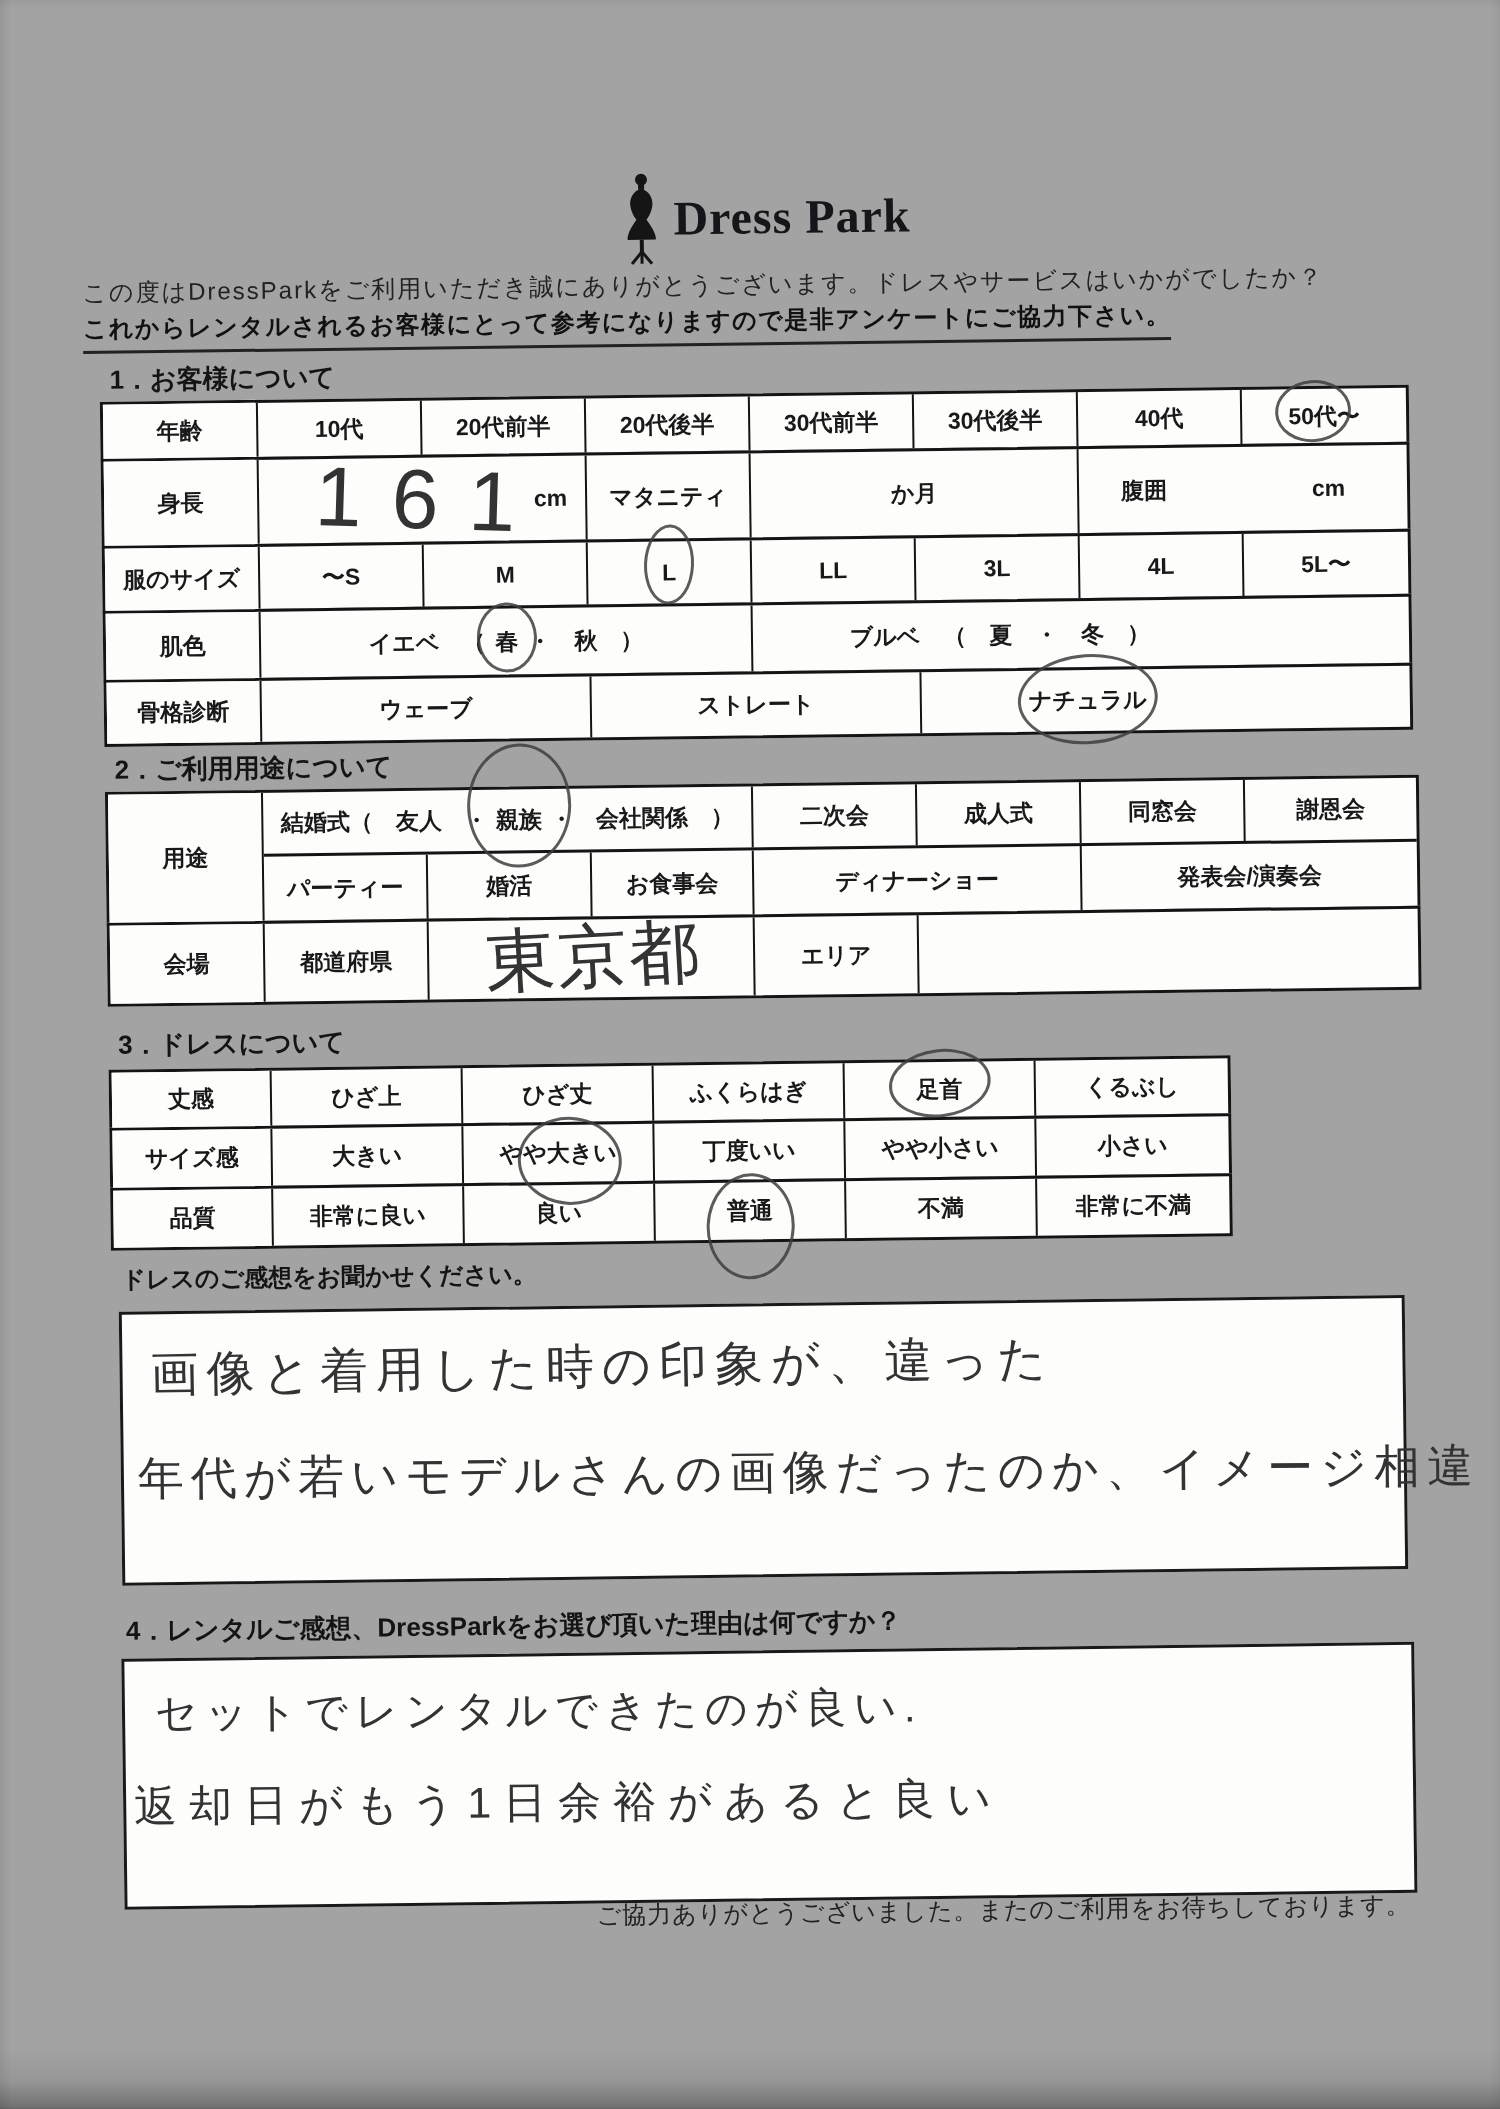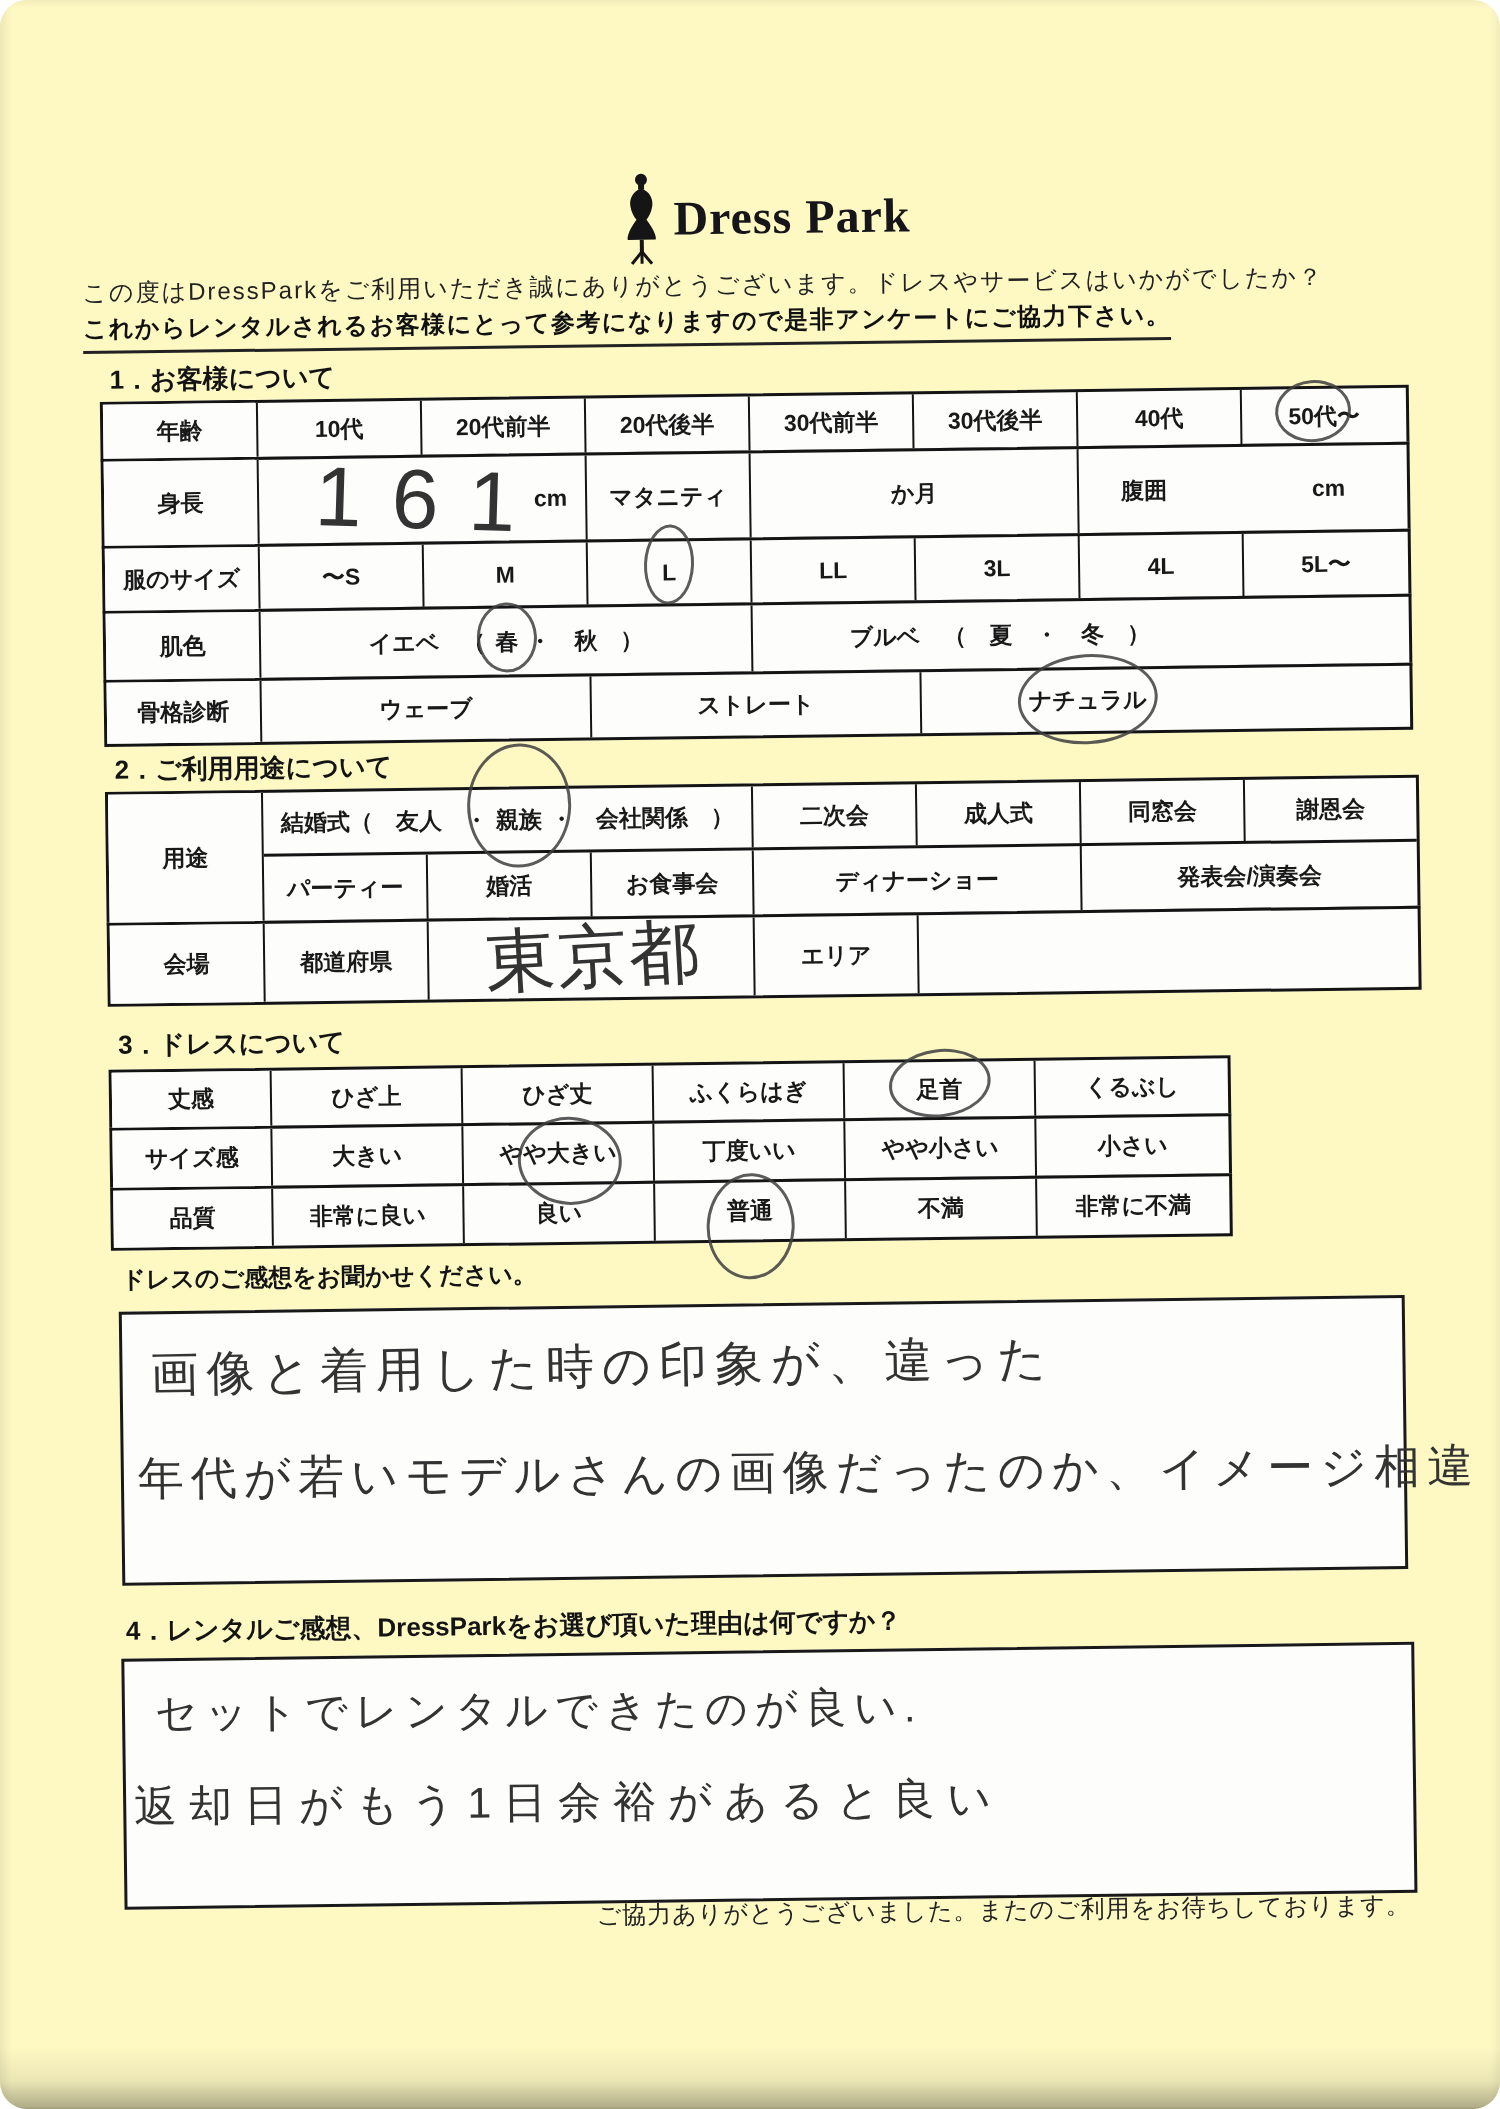--- a/index.html
+++ b/index.html
@@ -1,17 +1,17 @@
 <!DOCTYPE html>
 <html><head>
 <meta charset="utf-8">
 <style>
   html,body{margin:0;padding:0;background:#ffffff;}
-  .page{position:relative;width:1500px;height:2109px;background:#fef9c3;overflow:hidden;
-        font-family:"Liberation Sans",sans-serif;color:#1a1a1a;border-radius:27px;}
+  .page{position:relative;width:1500px;height:2109px;background:#a3a3a3;overflow:hidden;
+        font-family:"Liberation Sans",sans-serif;color:#1a1a1a;}
   .sheet{position:absolute;left:0;top:0;width:1500px;height:2109px;
          transform:rotate(-0.75deg);transform-origin:95px 720px;}
 
   
   .logo{position:absolute;left:626px;top:180px;display:flex;align-items:center;gap:10px;}
   .dress-icon{display:block;}
   .brand{font-family:"Liberation Serif",serif;font-size:48px;font-weight:600;
          letter-spacing:1px;color:#16161a;line-height:1;}
 
   

